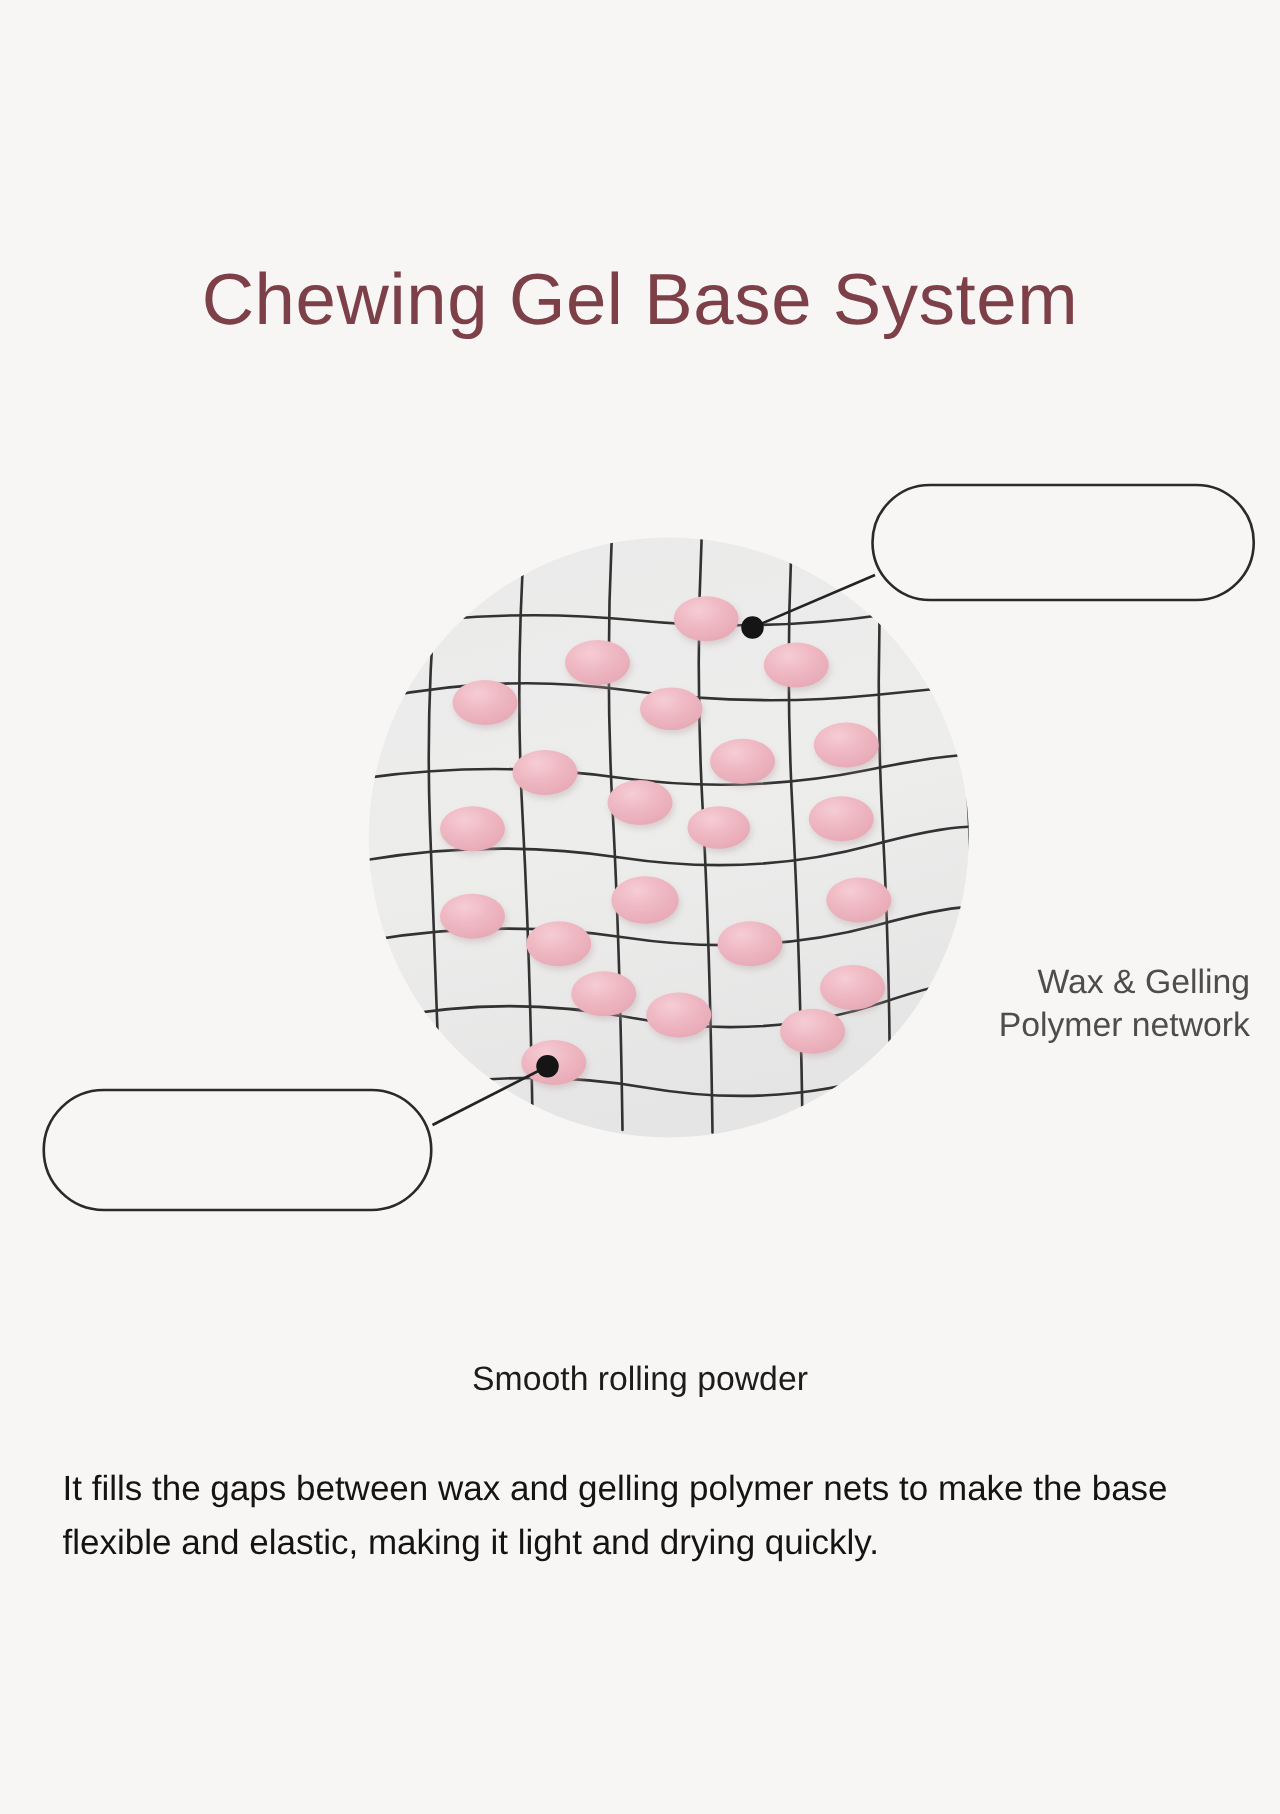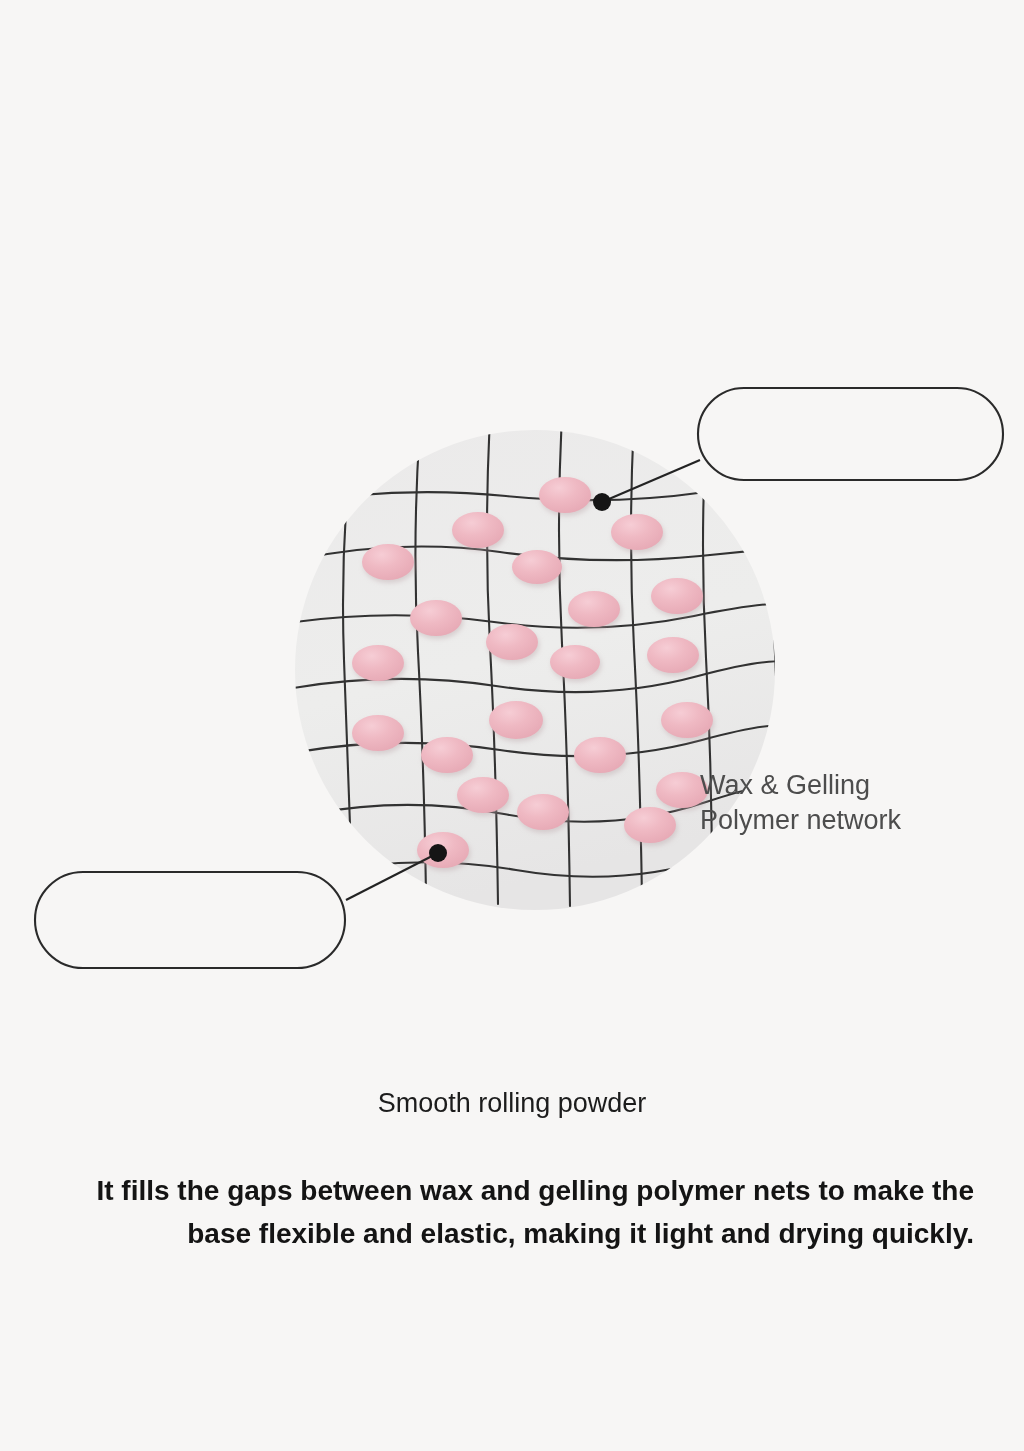--- a/index.html
+++ b/index.html
@@ -48,21 +48,21 @@
   }
   .diagram svg {
     display: block;
     width: 1024px;
     height: 620px;
   }
 
   
   .callout-text {
     position: absolute;
-    text-align: left;
+    text-align: right;
     color: #4d4d4d;
     font-size: 27px;
     line-height: 1.30;
     font-family: "Liberation Sans", sans-serif;
     pointer-events: none;
     white-space: pre-line;
   }
   .callout-top-text {
     left: 700px;
     top: 398px;
@@ -84,33 +84,34 @@
     font-size: 27px;
     color: #1c1c1c;
     font-weight: 400;
     font-family: "Liberation Sans", sans-serif;
   }
   .body-copy {
     position: absolute;
     left: 50px;
     top: 1170px;
     width: 924px;
-    text-align: right;
+    text-align: left;
     font-size: 28px;
     line-height: 1.52;
     color: #141414;
-    font-weight: 700;
+    font-weight: 400;
     font-family: "Liberation Sans", sans-serif;
   }
 </style>
 </head>
 <body>
 
 <div class="page">
 
+  <div class="title">Chewing Gel Base System</div>
 
   <div class="diagram">
     <svg viewBox="0 0 1024 620" xmlns="http://www.w3.org/2000/svg">
       <defs>
         <clipPath id="circle-clip">
           <circle cx="535" cy="300" r="240"></circle>
         </clipPath>
         <radialGradient id="pellet-grad" cx="38%" cy="30%" r="78%">
           <stop offset="0%" stop-color="#f6cdd5"></stop>
           <stop offset="45%" stop-color="#efb9c3"></stop>

